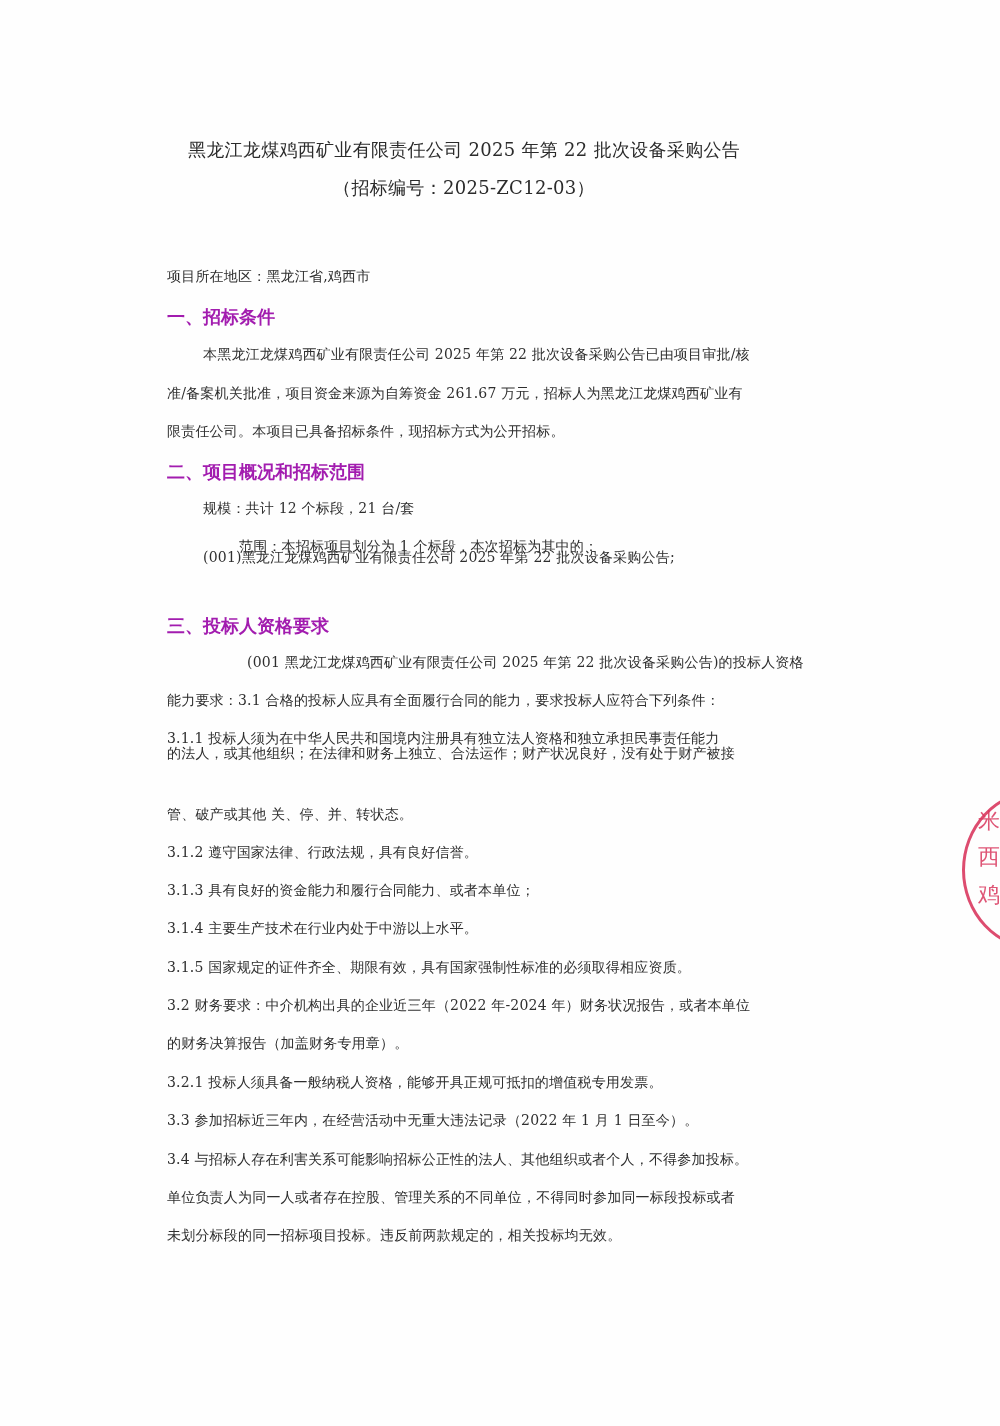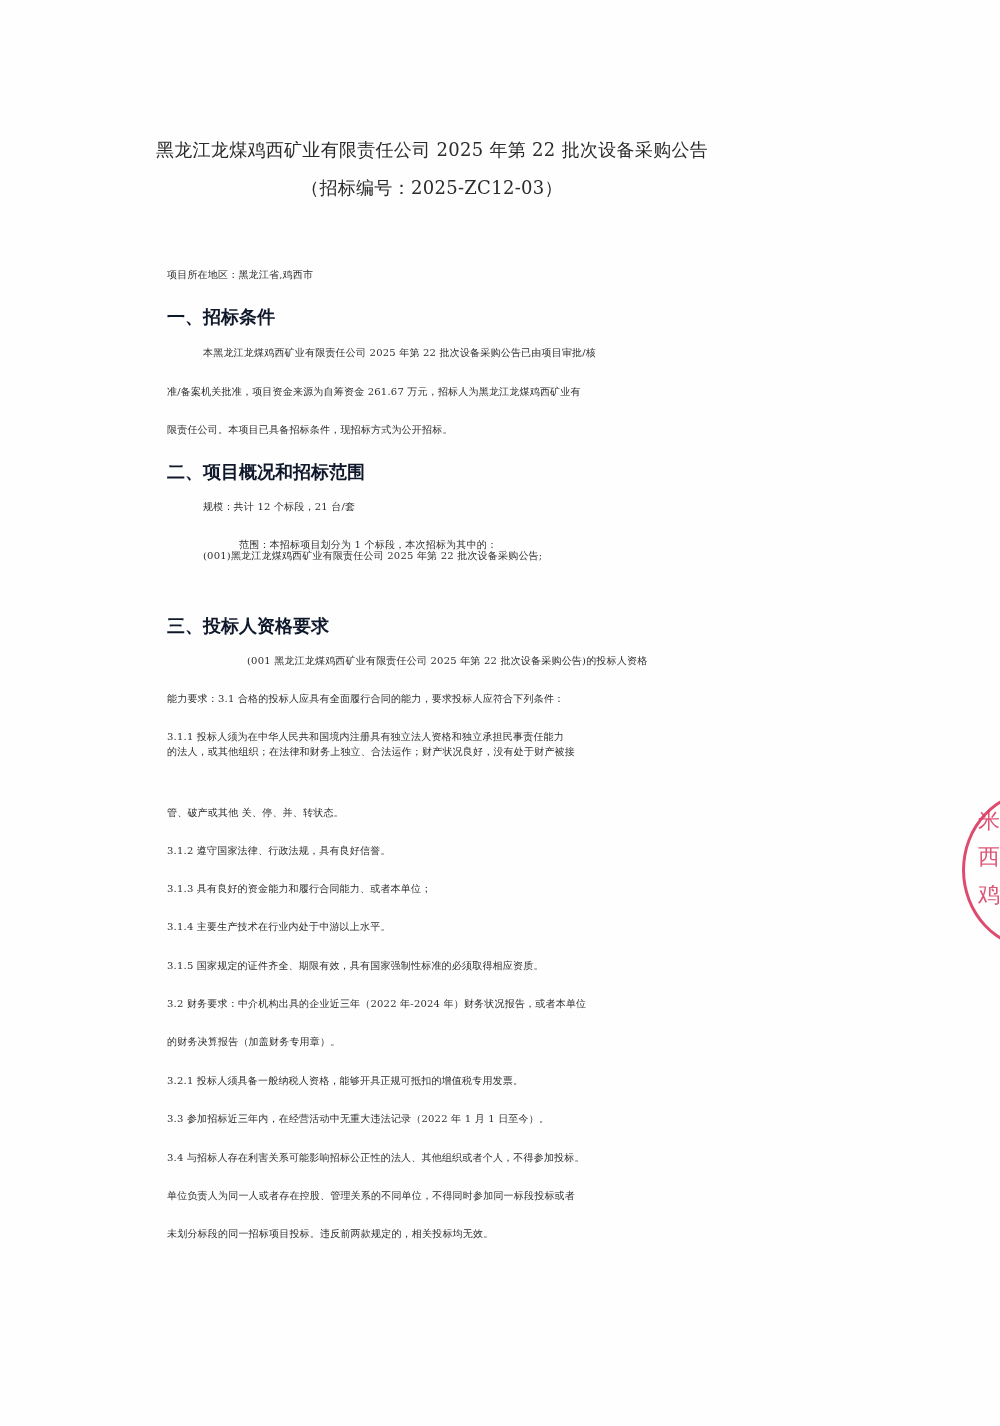--- a/index.html
+++ b/index.html
@@ -21,37 +21,38 @@
       width: 1000px; height: 1426px;
       background: #fefefe;
     }
     .title {
       position: absolute;
       left: 0; width: 864px;
       text-align: center;
       font-size: 18px;
       color: #2b2b2b;
       letter-spacing: 0.3px;
+      padding-left: 32px;
     }
     .line {
       position: absolute;
       left: 167px;
-      font-size: 10px;
+      font-size: 14px;
       color: #2e2e2e;
       white-space: nowrap;
       letter-spacing: 0.2px;
     }
     .indent { left: 203px; }
     .heading {
       position: absolute;
       left: 167px;
       font-family: "DejaVu Sans", "Liberation Sans", sans-serif;
       font-weight: bold;
       font-size: 18px;
-      color: #0f172a;
+      color: #a21caf;
       white-space: nowrap;
     }
     .stamp {
       position: absolute;
       left: 962px;
       top: 790px;
       width: 150px;
       height: 160px;
       border: 3px solid #d9395f;
       border-radius: 50%;

